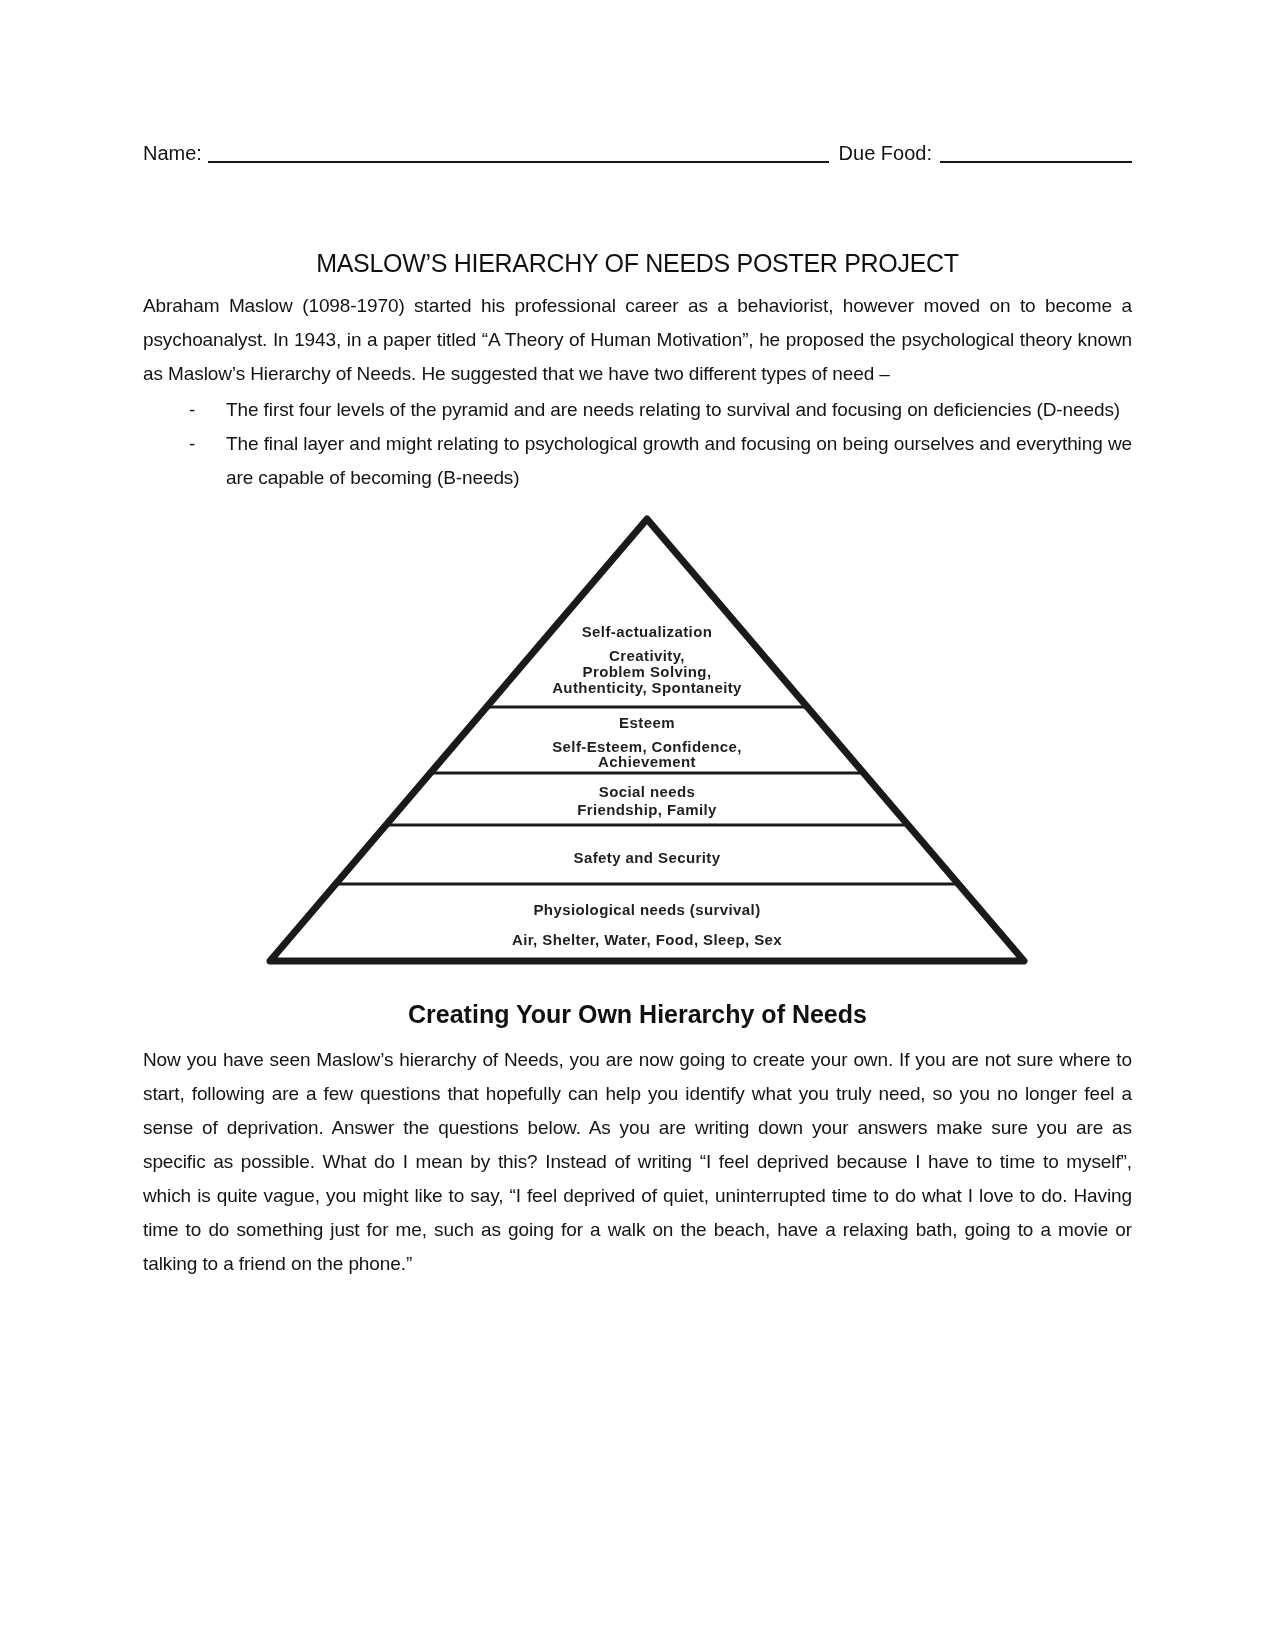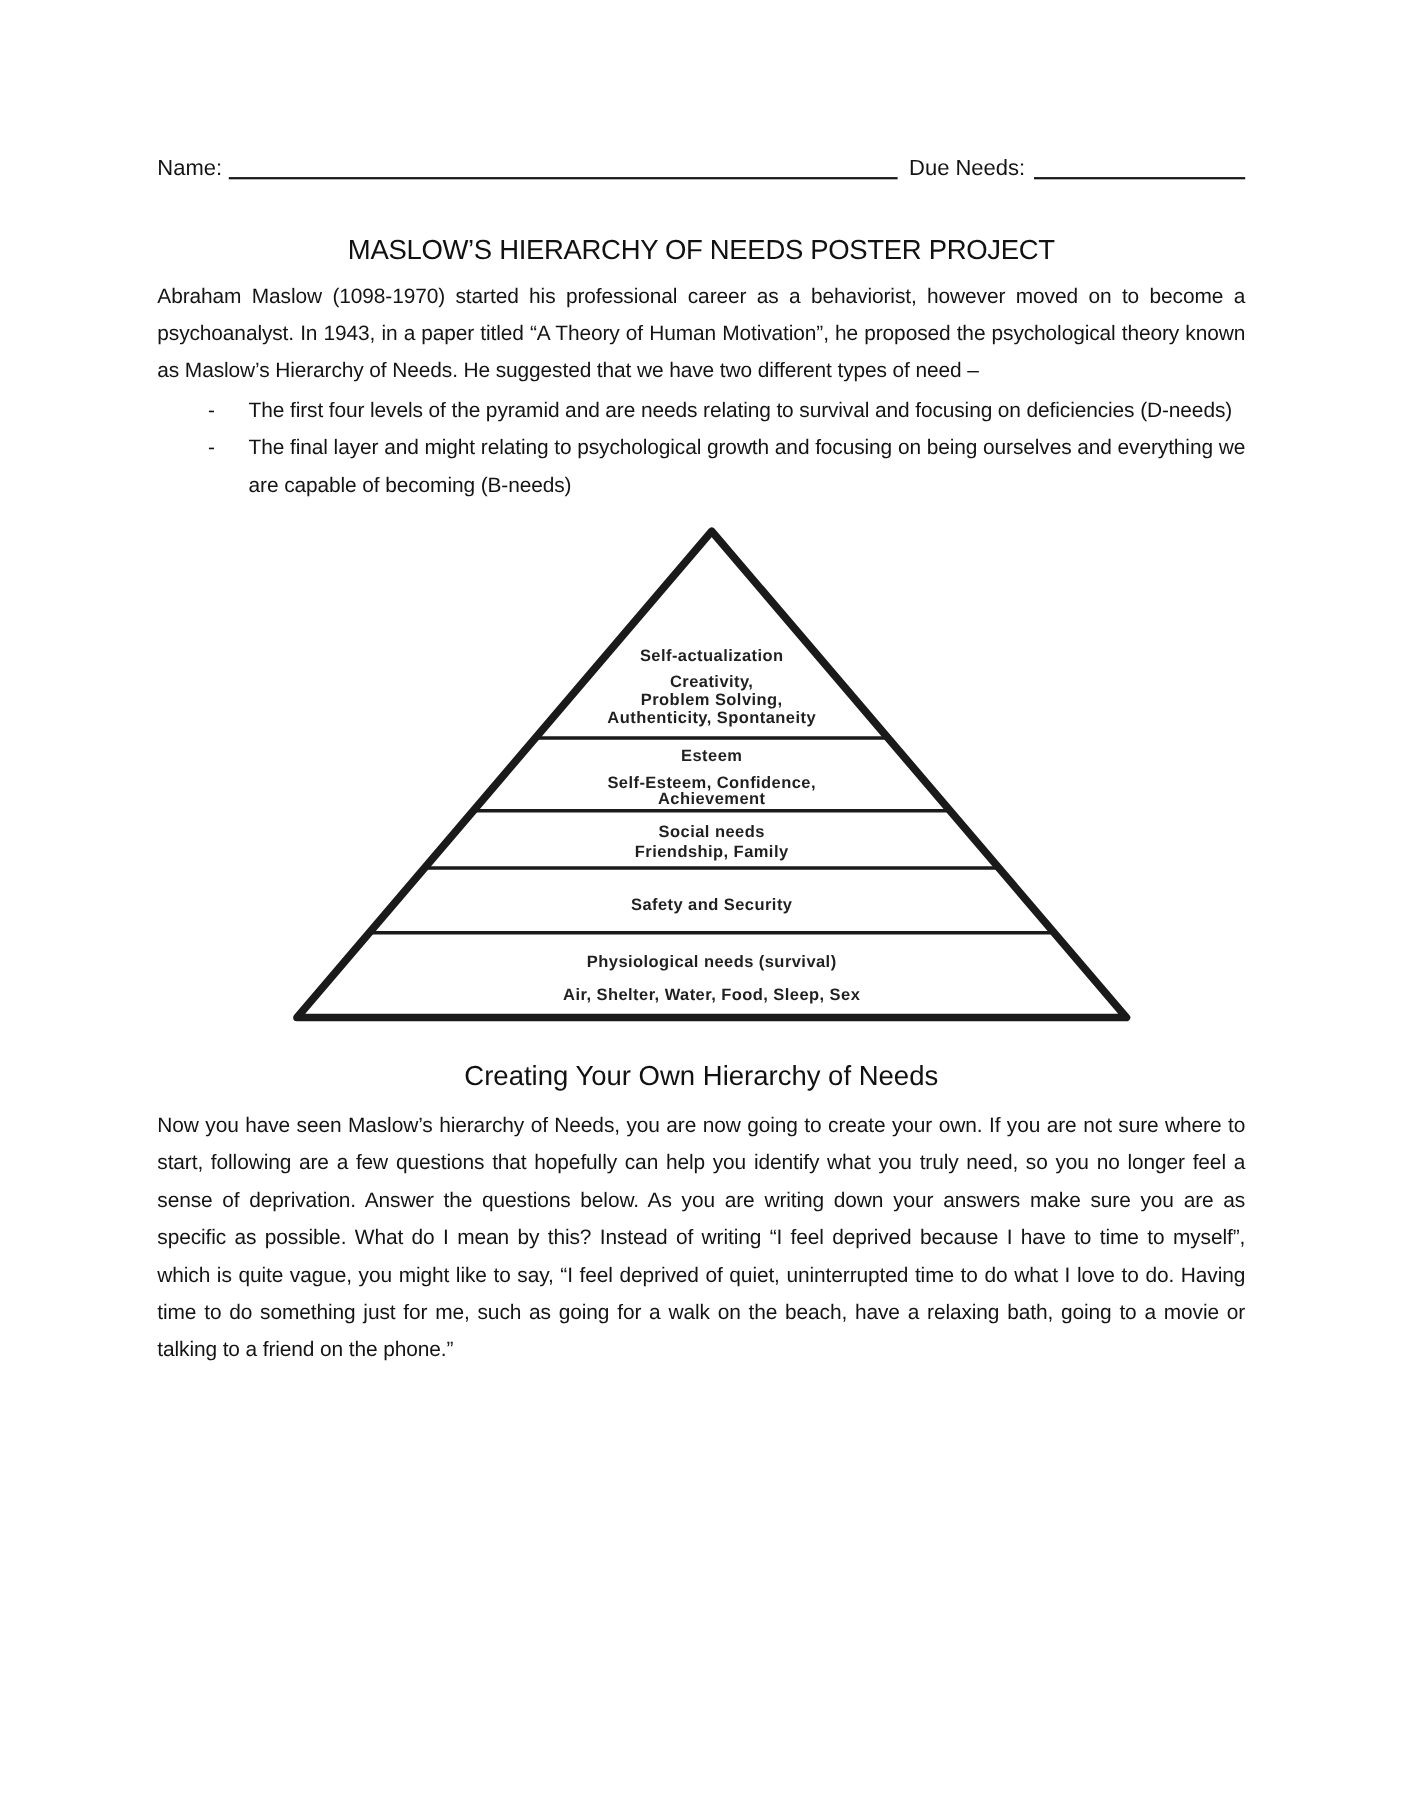--- a/index.html
+++ b/index.html
@@ -26,21 +26,21 @@
   }
   .write-line {
     border-bottom: 2px solid #161616;
     height: 20px;
     margin-bottom: 2px;
   }
   .line-name { flex: 1; margin-left: 6px; margin-right: 10px; }
   .line-due  { width: 192px; margin-left: 8px; }
   
   .doc-title {
-    margin-top: 44px;
+    margin-top: 80px;
     text-align: center;
     font-size: 25px;
     line-height: 36px;
     font-weight: 400;
     letter-spacing: -0.3px;
     color: #111111;
   }
   
   .para {
     font-size: 19px;
@@ -73,34 +73,34 @@
     font-size: 15px;
     letter-spacing: 0.4px;
     fill: #1f1f1f;
   }
   
   .section-heading {
     margin-top: 26px;
     text-align: center;
     font-size: 25px;
     line-height: 38px;
-    font-weight: 400;
+    font-weight: 700;
     color: #111111;
   }
   .para-closing { margin-top: 10px; }
 </style>
 </head>
 <body>
 
 <div class="page">
 
   <div class="field-row">
     <span>Name:</span>
     <span class="write-line line-name"></span>
-    <span>Due Needs:</span>
+    <span>Due Food:</span>
     <span class="write-line line-due"></span>
   </div>
 
   <div class="doc-title">MASLOW’S HIERARCHY OF NEEDS POSTER PROJECT</div>
 
   <p class="para para-intro">Abraham Maslow (1098-1970) started his professional career as a behaviorist, however moved on to become a psychoanalyst. In 1943, in a paper titled “A Theory of Human Motivation”, he proposed the psychological theory known as Maslow’s Hierarchy of Needs. He suggested that we have two different types of need –</p>
 
   <div class="bullet-list">
     <div class="bullet-item">
       <span class="bullet-marker">-</span>

